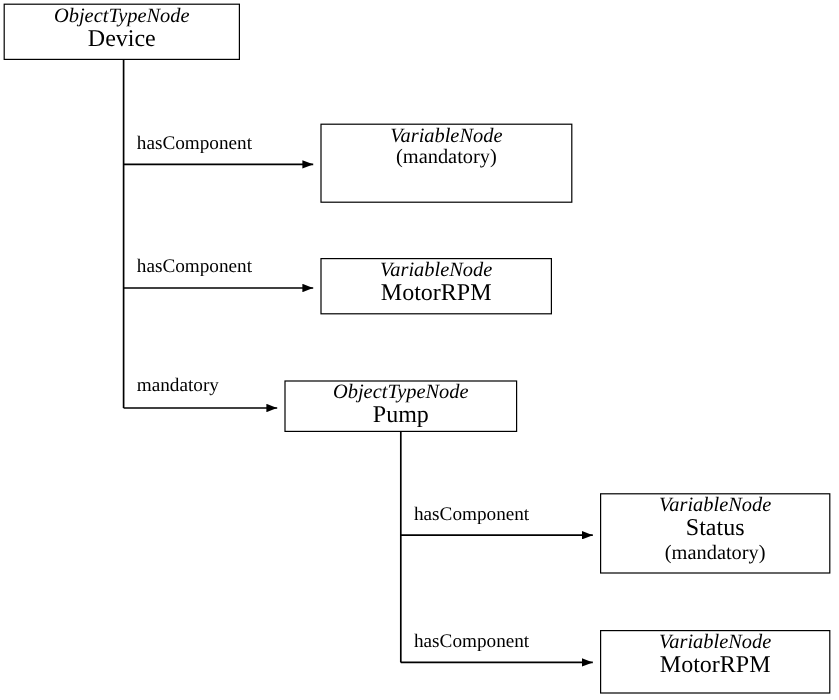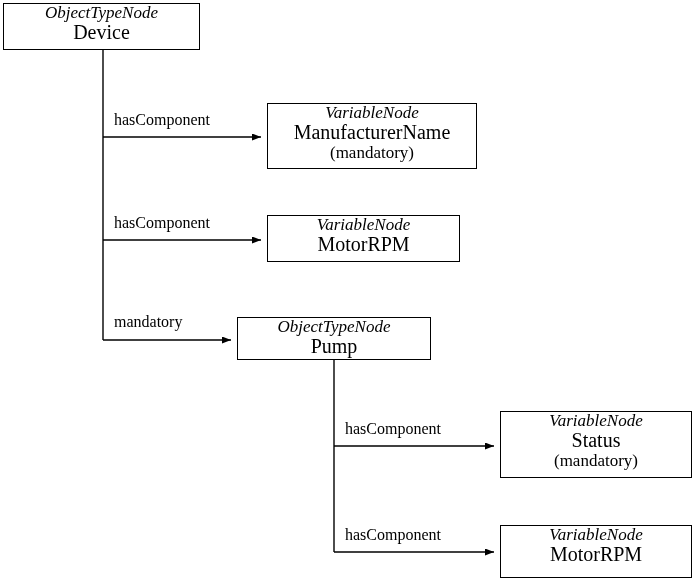--- a/index.html
+++ b/index.html
@@ -87,21 +87,20 @@
     <path d="M 334 552 L 494 552" fill="none" stroke="#000000" stroke-width="1.4" marker-end="url(#arrowhead)"></path>
   </svg>
 
   <div class="node" style="left:3px; top:3px; width:197px; height:47px;">
     <div class="type">ObjectTypeNode</div>
     <div class="name">Device</div>
   </div>
 
   <div class="node" style="left:267px; top:103px; width:210px; height:66px;">
     <div class="type">VariableNode</div>
-    <div class="name">ManufacturerName</div>
     <div class="qualifier">(mandatory)</div>
   </div>
 
   <div class="node" style="left:267px; top:215px; width:193px; height:47px;">
     <div class="type">VariableNode</div>
     <div class="name">MotorRPM</div>
   </div>
 
   <div class="node" style="left:237px; top:317px; width:194px; height:43px;">
     <div class="type">ObjectTypeNode</div>

